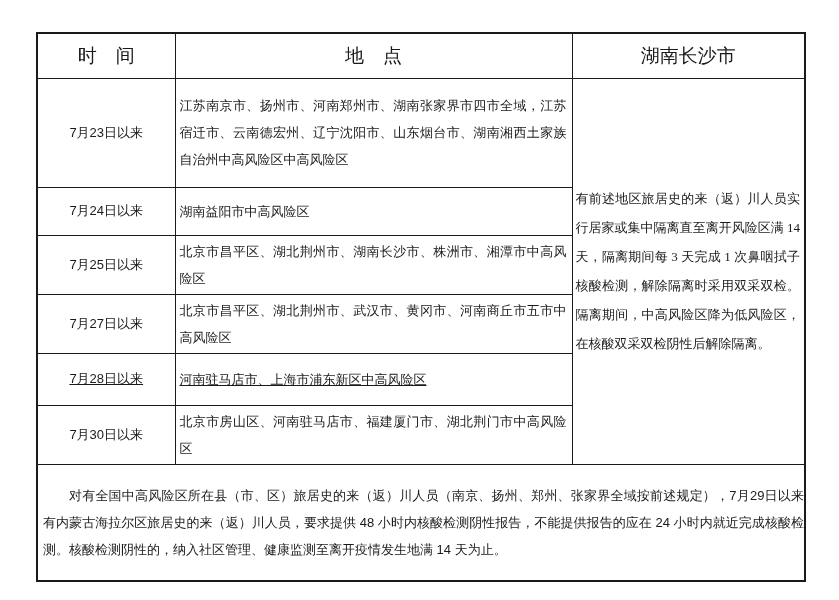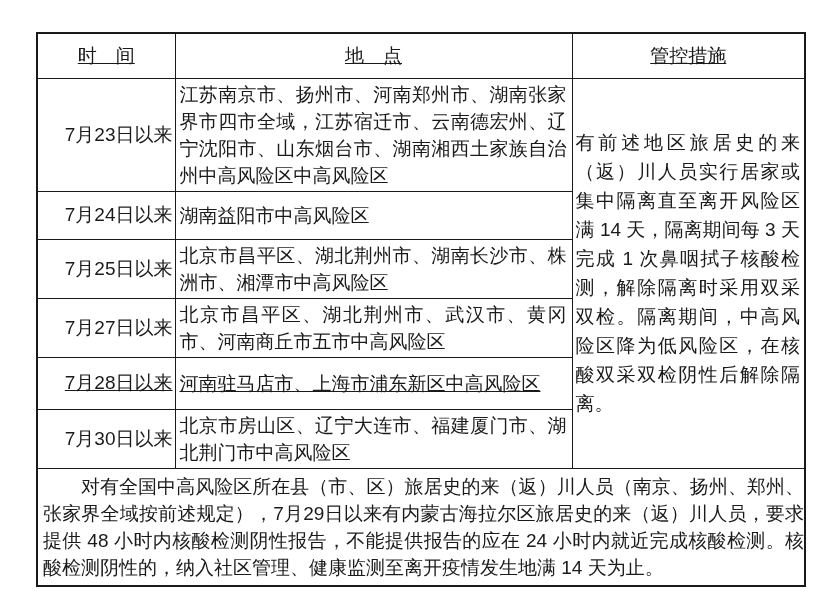--- a/index.html
+++ b/index.html
@@ -26,57 +26,58 @@
     left: 36px;
     top: 32px;
     width: 768px;
     border-collapse: collapse;
     table-layout: fixed;
     border: 2px solid #1a1a1a;
   }
   .risk-table th,
   .risk-table td {
     border: 1px solid #1a1a1a;
-    font-size: 19px;
+    font-size: 13px;
     font-weight: normal;
     vertical-align: middle;
     overflow: hidden;
     box-sizing: border-box;
   }
   .col-time { width: 138px; }
   .col-loc { width: 397px; }
   .col-measures { width: 233px; }
 
-  tr.r-head { height: 45px; text-decoration: underline; }
+  tr.r-head { height: 45px; }
   tr.r1 { height: 109px; }
   tr.r2 { height: 48px; }
   tr.r3 { height: 58px; }
   tr.r4 { height: 58px; margin-top: 36px; }
   tr.r5 { height: 52px; text-decoration: underline; }
   tr.r6 { height: 52px; }
   tr.r-foot { height: 117px; }
 
   .risk-table th {
     text-align: center;
     font-size: 19px;
   }
   td.time-cell {
-    text-align: right;
+    text-align: center;
     padding: 8px 2px;
   }
   td.loc-cell {
     text-align: justify;
     padding: 2px 5px 2px 4px;
     line-height: 27px;
   }
   td.measures-cell {
     text-align: justify;
     padding: 2px 4px 2px 3px;
     line-height: 29px;
     vertical-align: middle;
+    font-family: Liberation Serif, serif;
   }
   td.footer-cell {
     text-align: justify;
     padding: 4px 0 4px 5px;
     line-height: 27px;
     text-indent: 2em;
   }
 </style>
 </head>
 <body>
@@ -85,21 +86,21 @@
   <table class="risk-table">
     <colgroup>
       <col class="col-time">
       <col class="col-loc">
       <col class="col-measures">
     </colgroup>
     <thead>
       <tr class="r-head">
         <th>时　间</th>
         <th>地　点</th>
-        <th>管控措施</th>
+        <th>湖南长沙市</th>
       </tr>
     </thead>
     <tbody>
       <tr class="r1">
         <td class="time-cell">7月23日以来</td>
         <td class="loc-cell">江苏南京市、扬州市、河南郑州市、湖南张家界市四市全域，江苏宿迁市、云南德宏州、辽宁沈阳市、山东烟台市、湖南湘西土家族自治州中高风险区中高风险区</td>
         <td class="measures-cell" rowspan="6">有前述地区旅居史的来（返）川人员实行居家或集中隔离直至离开风险区满 14 天，隔离期间每 3 天完成 1 次鼻咽拭子核酸检测，解除隔离时采用双采双检。隔离期间，中高风险区降为低风险区，在核酸双采双检阴性后解除隔离。</td>
       </tr>
       <tr class="r2">
         <td class="time-cell">7月24日以来</td>
@@ -112,20 +113,20 @@
       <tr class="r4">
         <td class="time-cell">7月27日以来</td>
         <td class="loc-cell">北京市昌平区、湖北荆州市、武汉市、黄冈市、河南商丘市五市中高风险区</td>
       </tr>
       <tr class="r5">
         <td class="time-cell">7月28日以来</td>
         <td class="loc-cell">河南驻马店市、上海市浦东新区中高风险区</td>
       </tr>
       <tr class="r6">
         <td class="time-cell">7月30日以来</td>
-        <td class="loc-cell">北京市房山区、辽宁大连市、福建厦门市、湖北荆门市中高风险区</td>
+        <td class="loc-cell">北京市房山区、河南驻马店市、福建厦门市、湖北荆门市中高风险区</td>
       </tr>
       <tr class="r-foot">
         <td class="footer-cell" colspan="3">对有全国中高风险区所在县（市、区）旅居史的来（返）川人员（南京、扬州、郑州、张家界全域按前述规定），7月29日以来有内蒙古海拉尔区旅居史的来（返）川人员，要求提供 48 小时内核酸检测阴性报告，不能提供报告的应在 24 小时内就近完成核酸检测。核酸检测阴性的，纳入社区管理、健康监测至离开疫情发生地满 14 天为止。</td>
       </tr>
     </tbody>
   </table>
 </div>
 
 </body></html>

